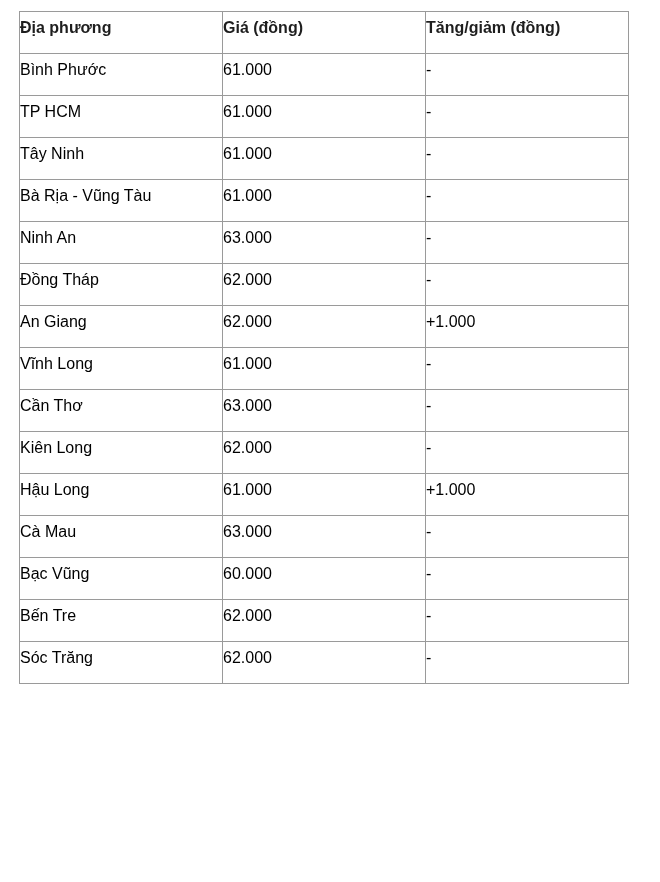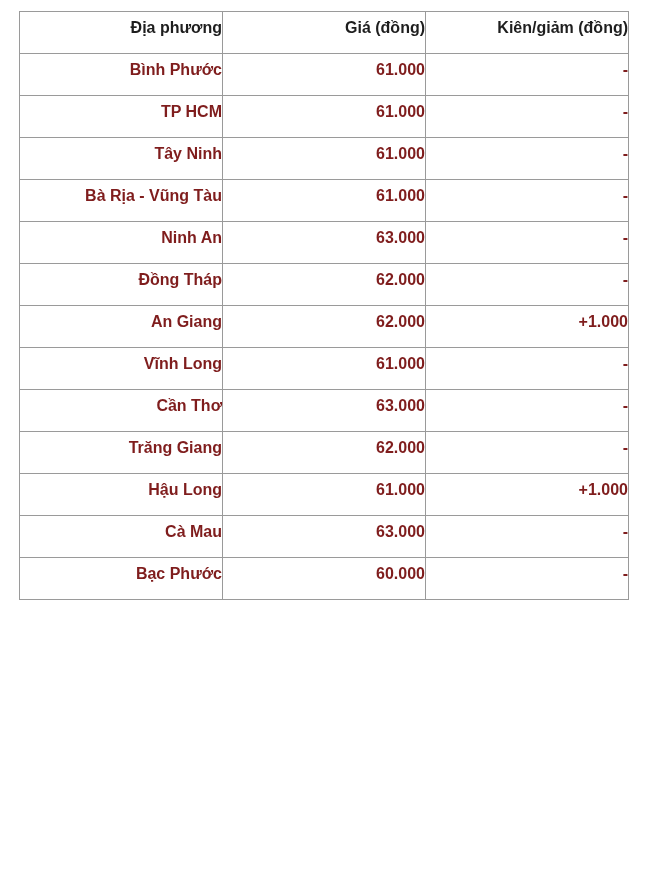--- a/index.html
+++ b/index.html
@@ -22,59 +22,59 @@
       width: 610px;
       border-collapse: collapse;
       table-layout: fixed;
     }
     table.price-table col { width: 203px; }
     table.price-table th,
     table.price-table td {
       border: 1px solid #9a9a9a;
       height: 42px;
       padding: 0;
-      text-align: right;
+      text-align: left;
       vertical-align: top;
       font-size: 16px;
       line-height: 16px;
       box-sizing: border-box;
     }
     table.price-table th {
       font-weight: bold;
       color: #1e1e1e;
     }
     table.price-table th span,
     table.price-table td span {
       display: block;
       padding-top: 8px;
     }
     table.price-table td {
-      font-weight: bold;
-      color: #7f1d1d;
+      font-weight: normal;
+      color: #000000;
     }
   </style>
 </head>
 <body>
 
 <table class="price-table">
   <colgroup>
     <col>
       <col>
       <col>
   </colgroup>
   <thead>
     <tr>
       <th>
           <span>Địa phương</span>
         </th>
       <th>
           <span>Giá (đồng)</span>
         </th>
       <th>
-          <span>Kiên/giảm (đồng)</span>
+          <span>Tăng/giảm (đồng)</span>
         </th>
     </tr>
   </thead>
   <tbody>
     <tr>
       <td>
           <span>Bình Phước</span>
         </td>
       <td>
           <span>61.000</span>
@@ -166,21 +166,21 @@
         </td>
       <td>
           <span>63.000</span>
         </td>
       <td>
           <span>-</span>
         </td>
     </tr>
     <tr>
       <td>
-          <span>Trăng Giang</span>
+          <span>Kiên Long</span>
         </td>
       <td>
           <span>62.000</span>
         </td>
       <td>
           <span>-</span>
         </td>
     </tr>
     <tr>
       <td>
@@ -199,23 +199,45 @@
         </td>
       <td>
           <span>63.000</span>
         </td>
       <td>
           <span>-</span>
         </td>
     </tr>
     <tr>
       <td>
-          <span>Bạc Phước</span>
+          <span>Bạc Vũng</span>
         </td>
       <td>
           <span>60.000</span>
+        </td>
+      <td>
+          <span>-</span>
+        </td>
+    </tr>
+    <tr>
+      <td>
+          <span>Bến Tre</span>
+        </td>
+      <td>
+          <span>62.000</span>
+        </td>
+      <td>
+          <span>-</span>
+        </td>
+    </tr>
+    <tr>
+      <td>
+          <span>Sóc Trăng</span>
+        </td>
+      <td>
+          <span>62.000</span>
         </td>
       <td>
           <span>-</span>
         </td>
     </tr>
   </tbody>
 </table>
 
 </body></html>

